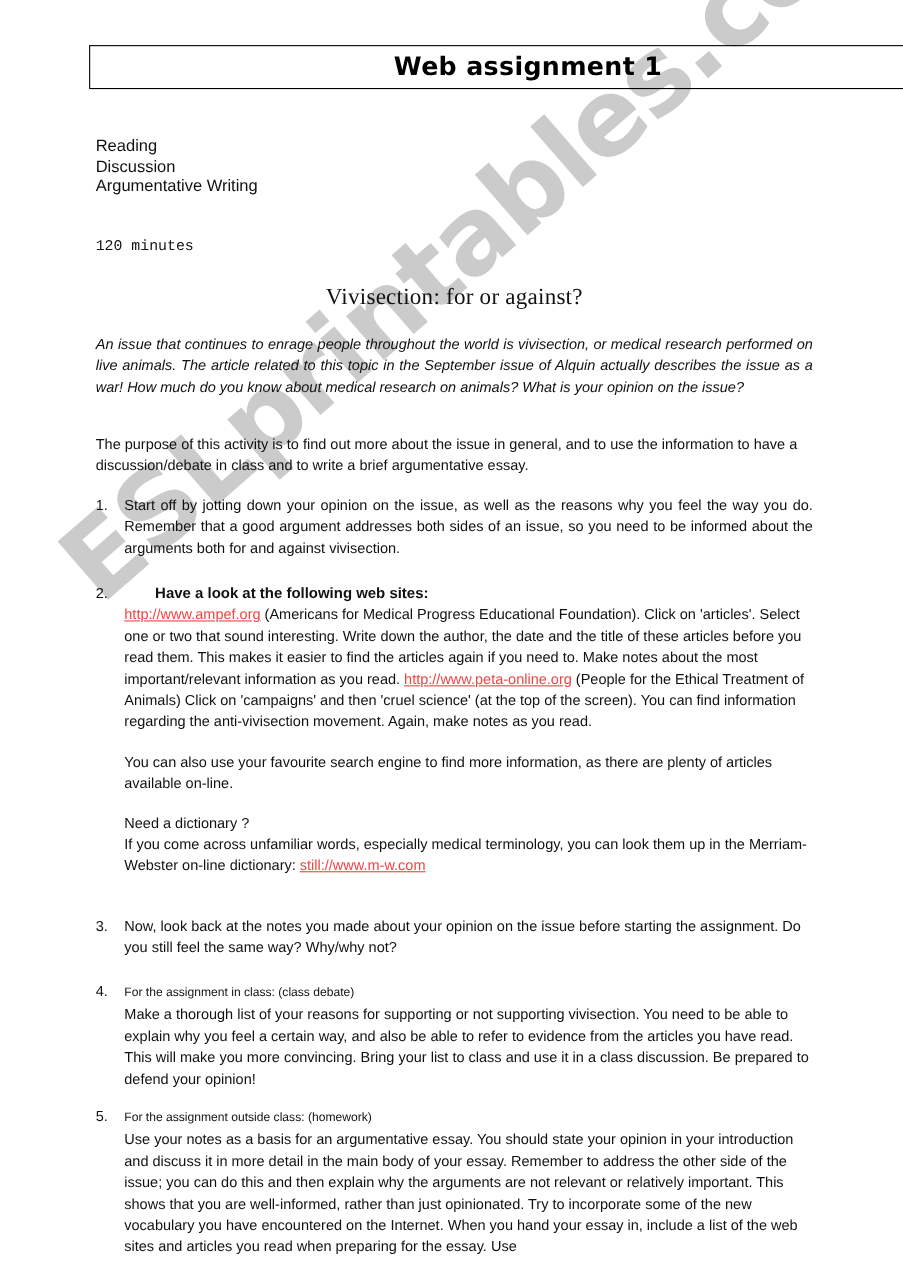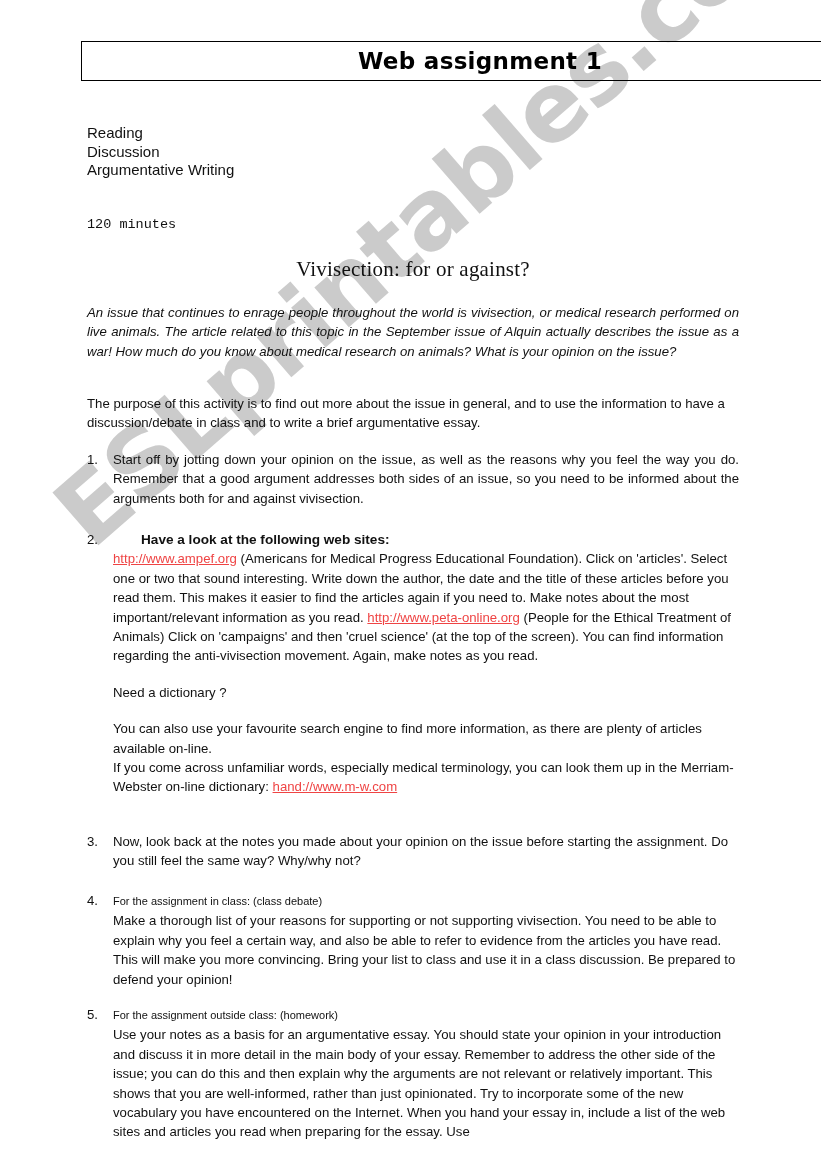--- a/index.html
+++ b/index.html
@@ -184,23 +184,23 @@
     </div>
   </div>
 
   <div class="col" style="top:530px;">
     <div class="item">
       <span class="num">2.</span>
       <span class="body-text">
         <span class="strong-head">Have a look at the following web sites:</span><br>
         <span class="link">http://www.ampef.org</span><span> (Americans for Medical Progress Educational Foundation). Click on 'articles'. Select one or two that sound interesting. Write down the author, the date and the title of these articles before you read them. This makes it easier to find the articles again if you need to. Make notes about the most important/relevant information as you read. </span><span class="link">http://www.peta-online.org</span><span> (People for the Ethical Treatment of Animals) Click on 'campaigns' and then 'cruel science' (at the top of the screen). You can find information regarding the anti-vivisection movement. Again, make notes as you read.</span>
       </span>
+      <span class="body-text sub-block">You can also use your favourite search engine to find more information, as there are plenty of articles available on-line.</span>
       <span class="body-text sub-block">Need a dictionary ?</span>
-      <span class="body-text sub-block">You can also use your favourite search engine to find more information, as there are plenty of articles available on-line.</span>
-      <span class="body-text tight"><span>If you come across unfamiliar words, especially medical terminology, you can look them up in the Merriam-Webster on-line dictionary: </span><span class="link">hand://www.m-w.com</span></span>
+      <span class="body-text tight"><span>If you come across unfamiliar words, especially medical terminology, you can look them up in the Merriam-Webster on-line dictionary: </span><span class="link">still://www.m-w.com</span></span>
     </div>
   </div>
 
   <div class="col" style="top:832px;">
     <div class="item">
       <span class="num">3.</span>
       <span class="body-text">Now, look back at the notes you made about your opinion on the issue before starting the assignment. Do you still feel the same way? Why/why not?</span>
     </div>
   </div>
 

